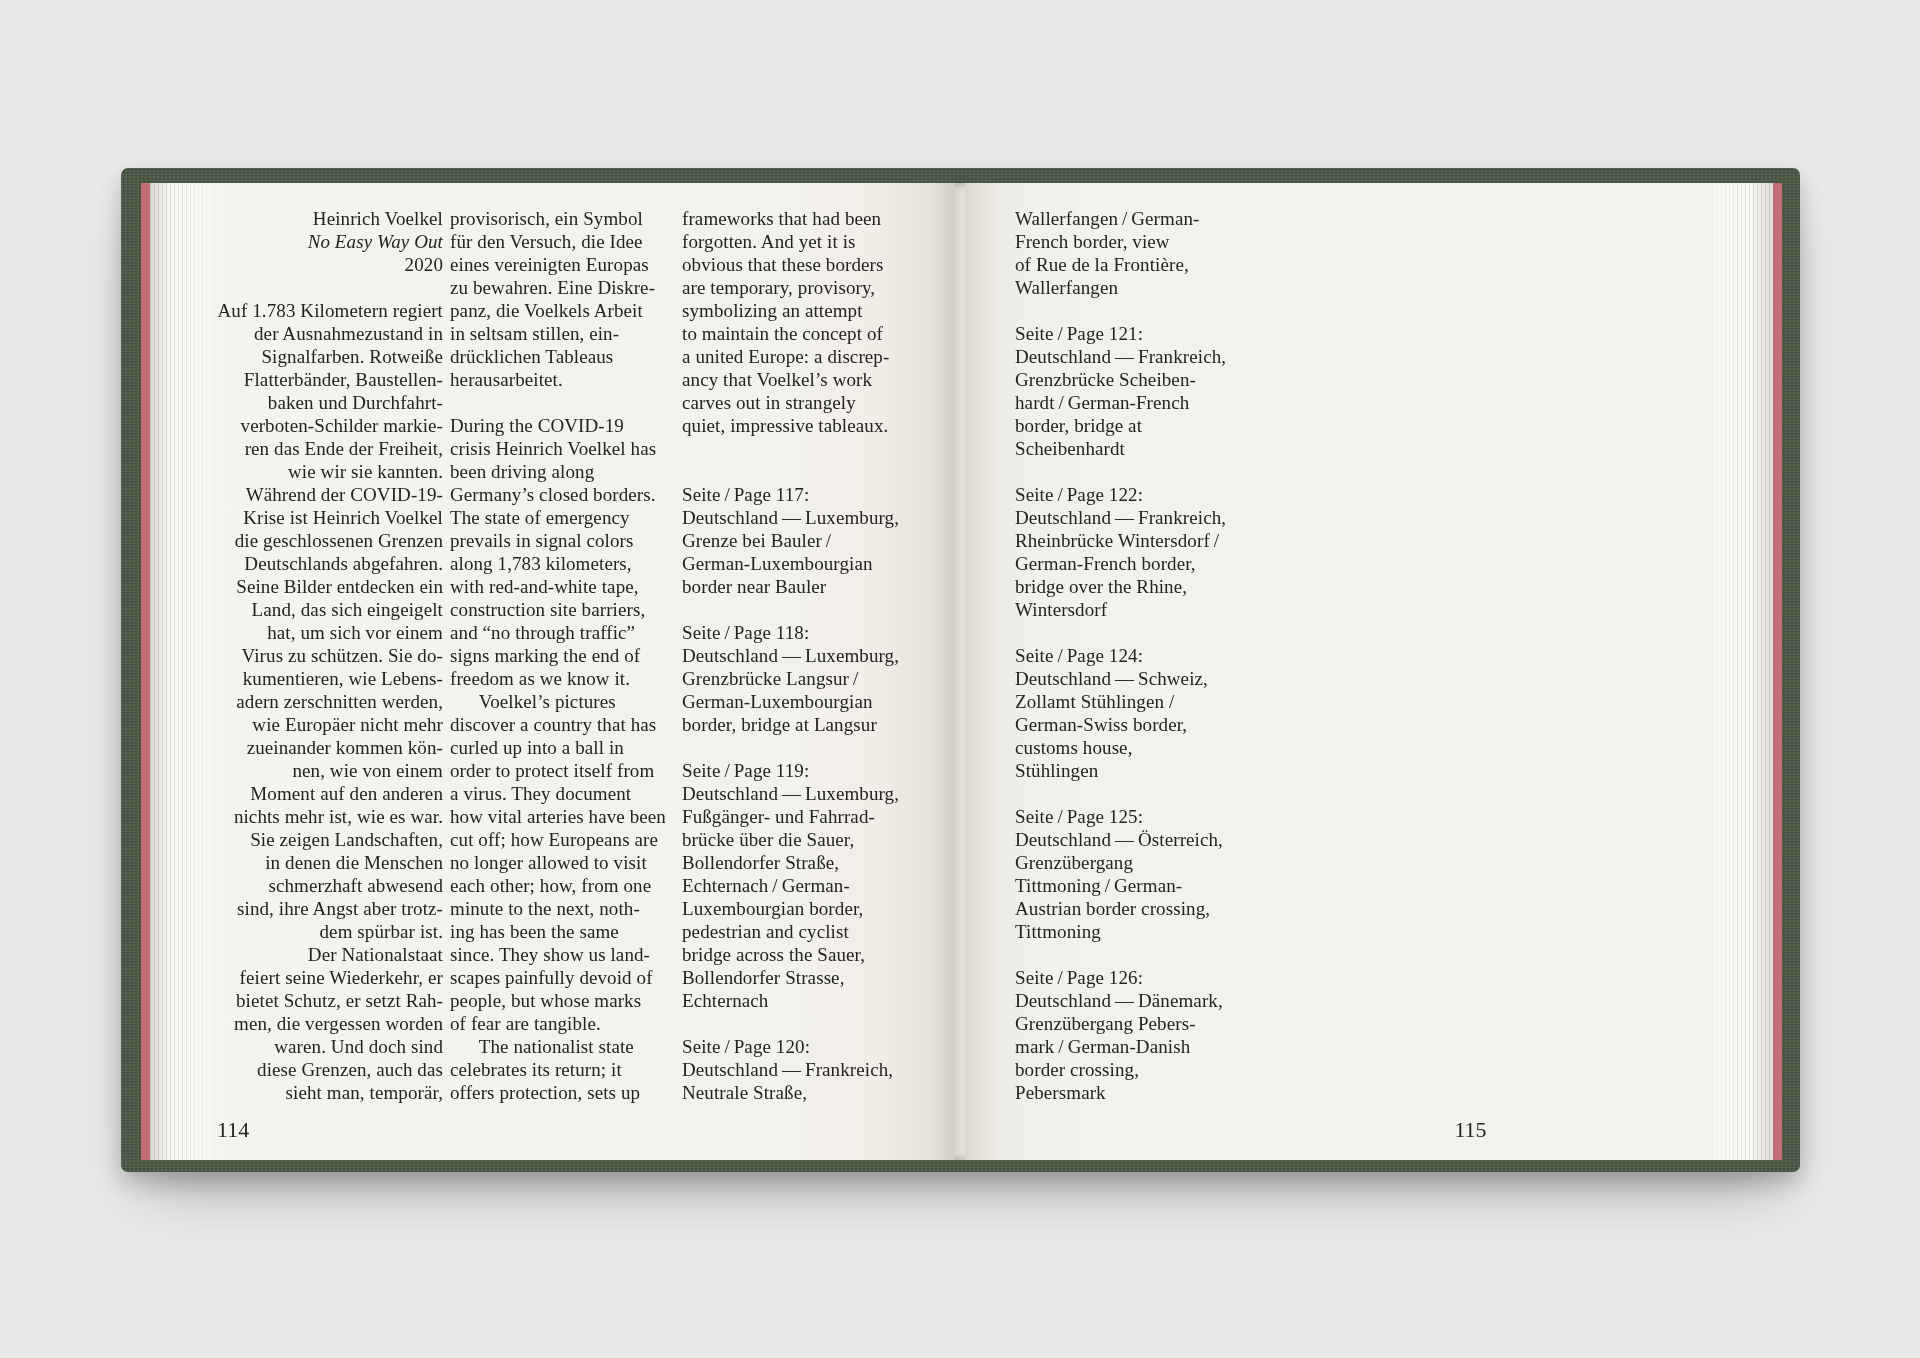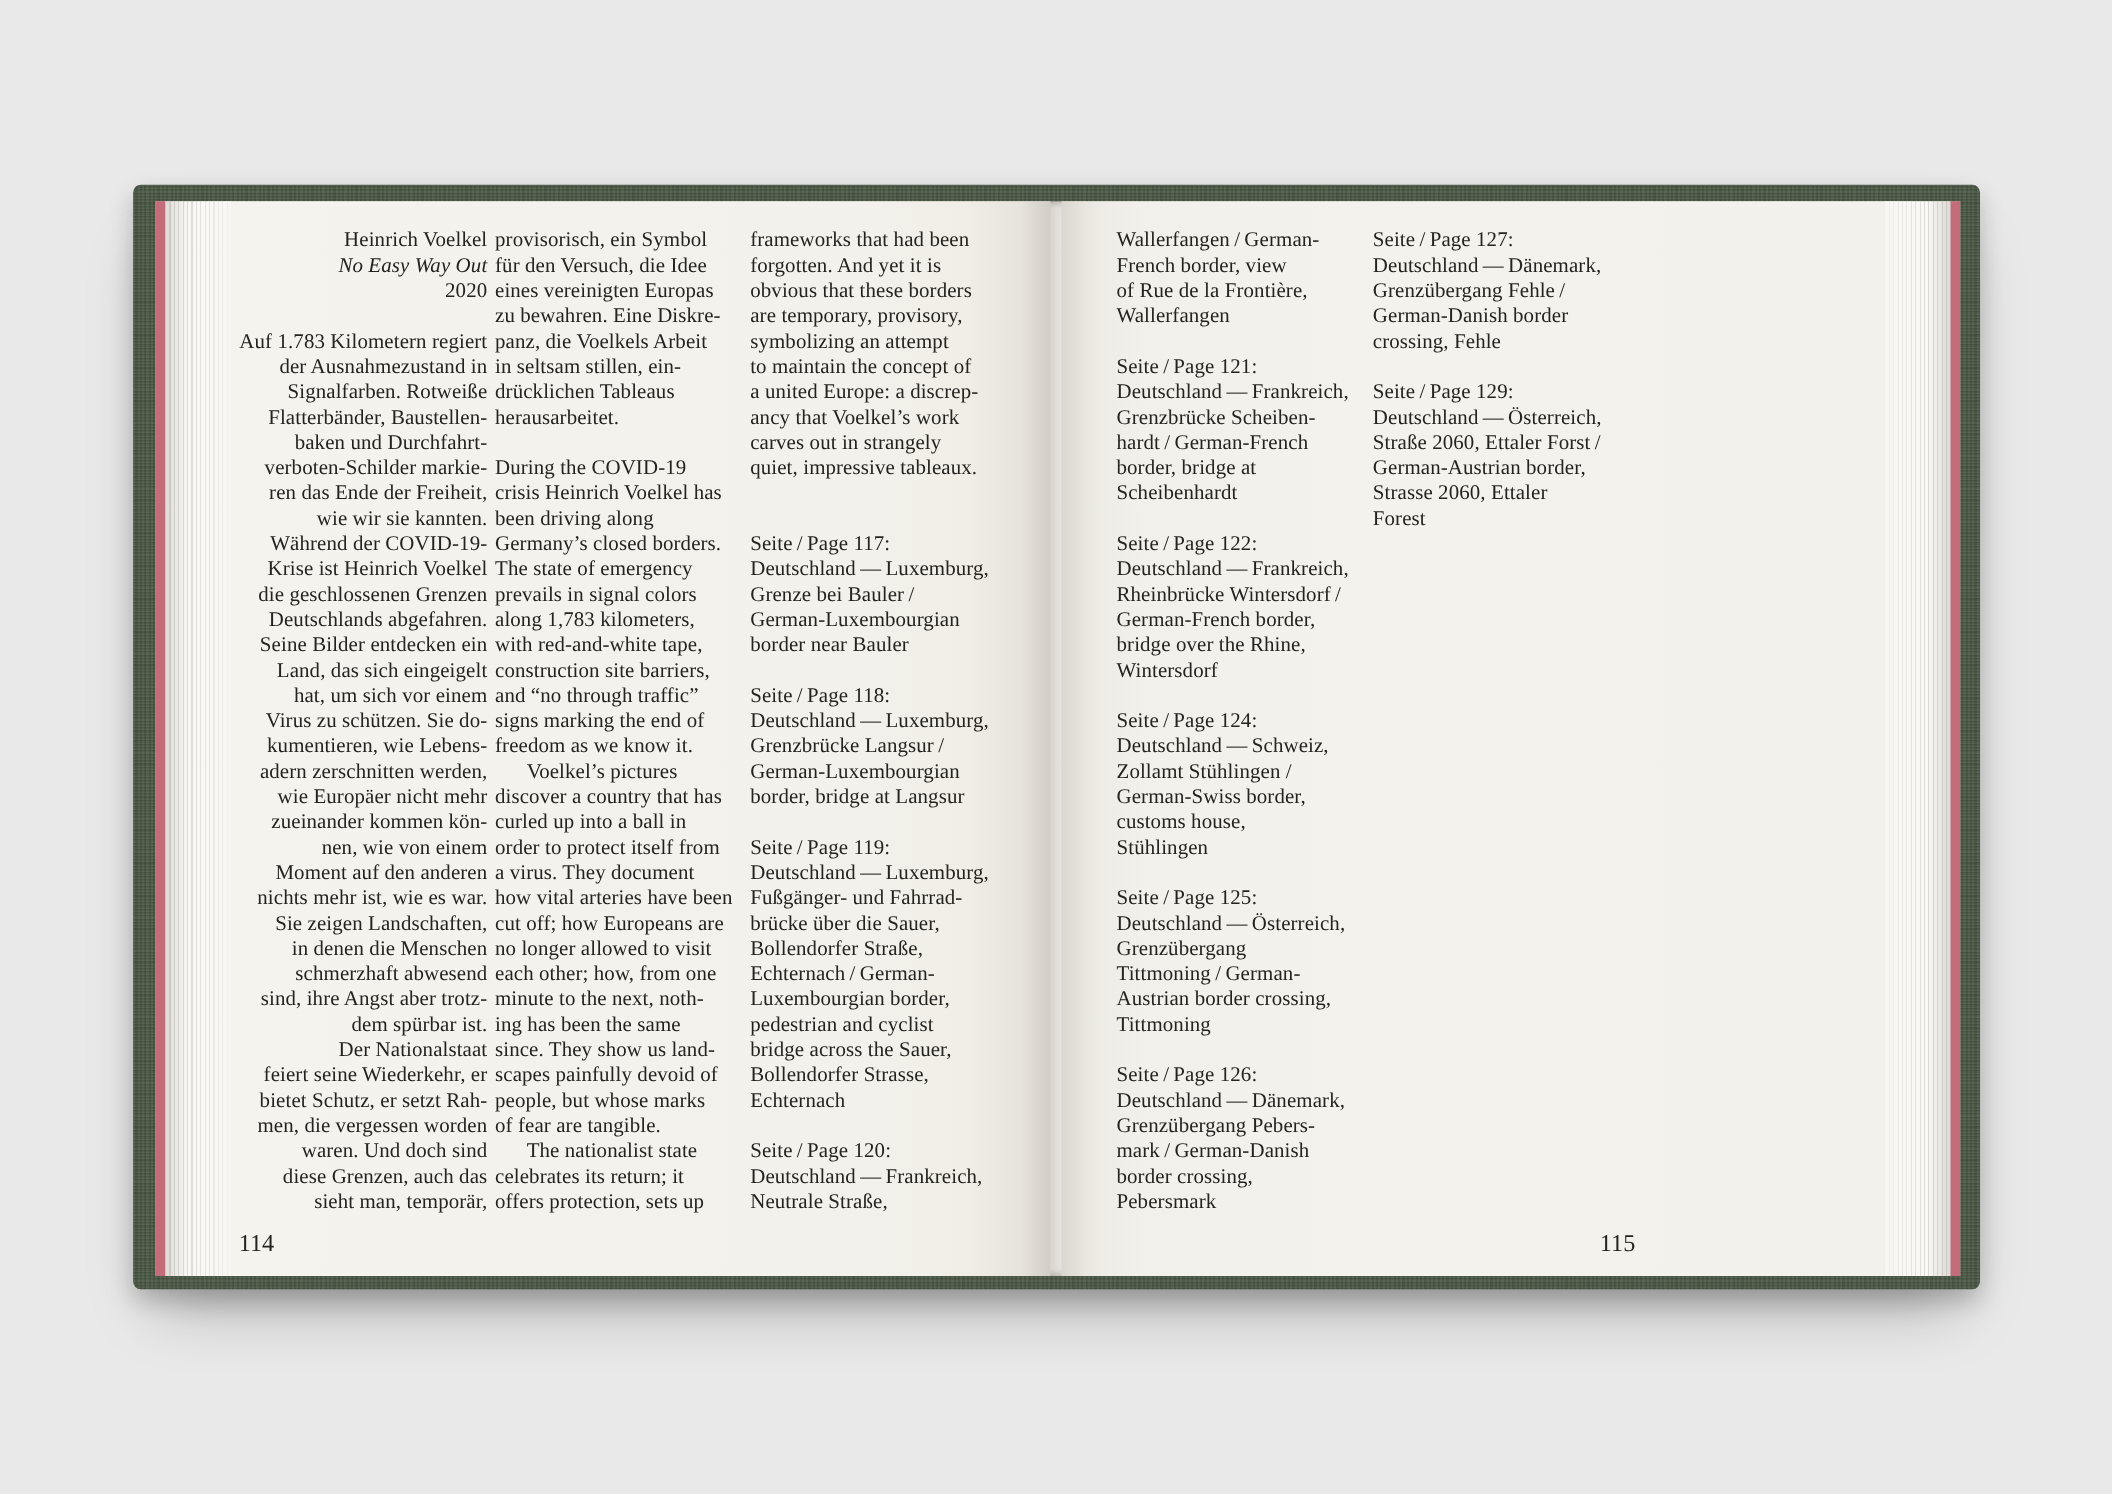--- a/index.html
+++ b/index.html
@@ -253,34 +253,20 @@
 Tittmoning
 
 Seite / Page 126:
 Deutschland — Dänemark,
 Grenzübergang Pebers-
 mark / German-Danish
 border crossing,
 Pebersmark</div>
       </div>
 
-      <div class="col col-5">
-        <div class="txt">Seite / Page 127:
-Deutschland — Dänemark,
-Grenzübergang Fehle /
-German-Danish border
-crossing, Fehle
-
-Seite / Page 129:
-Deutschland — Österreich,
-Straße 2060, Ettaler Forst /
-German-Austrian border,
-Strasse 2060, Ettaler
-Forest</div>
-      </div>
 
       <div class="pagenum pagenum-left">114</div>
       <div class="pagenum pagenum-right">115</div>
 
       <div class="spine-shadow"></div>
     </div>
   </div>
 </div>
 
 </body></html>

